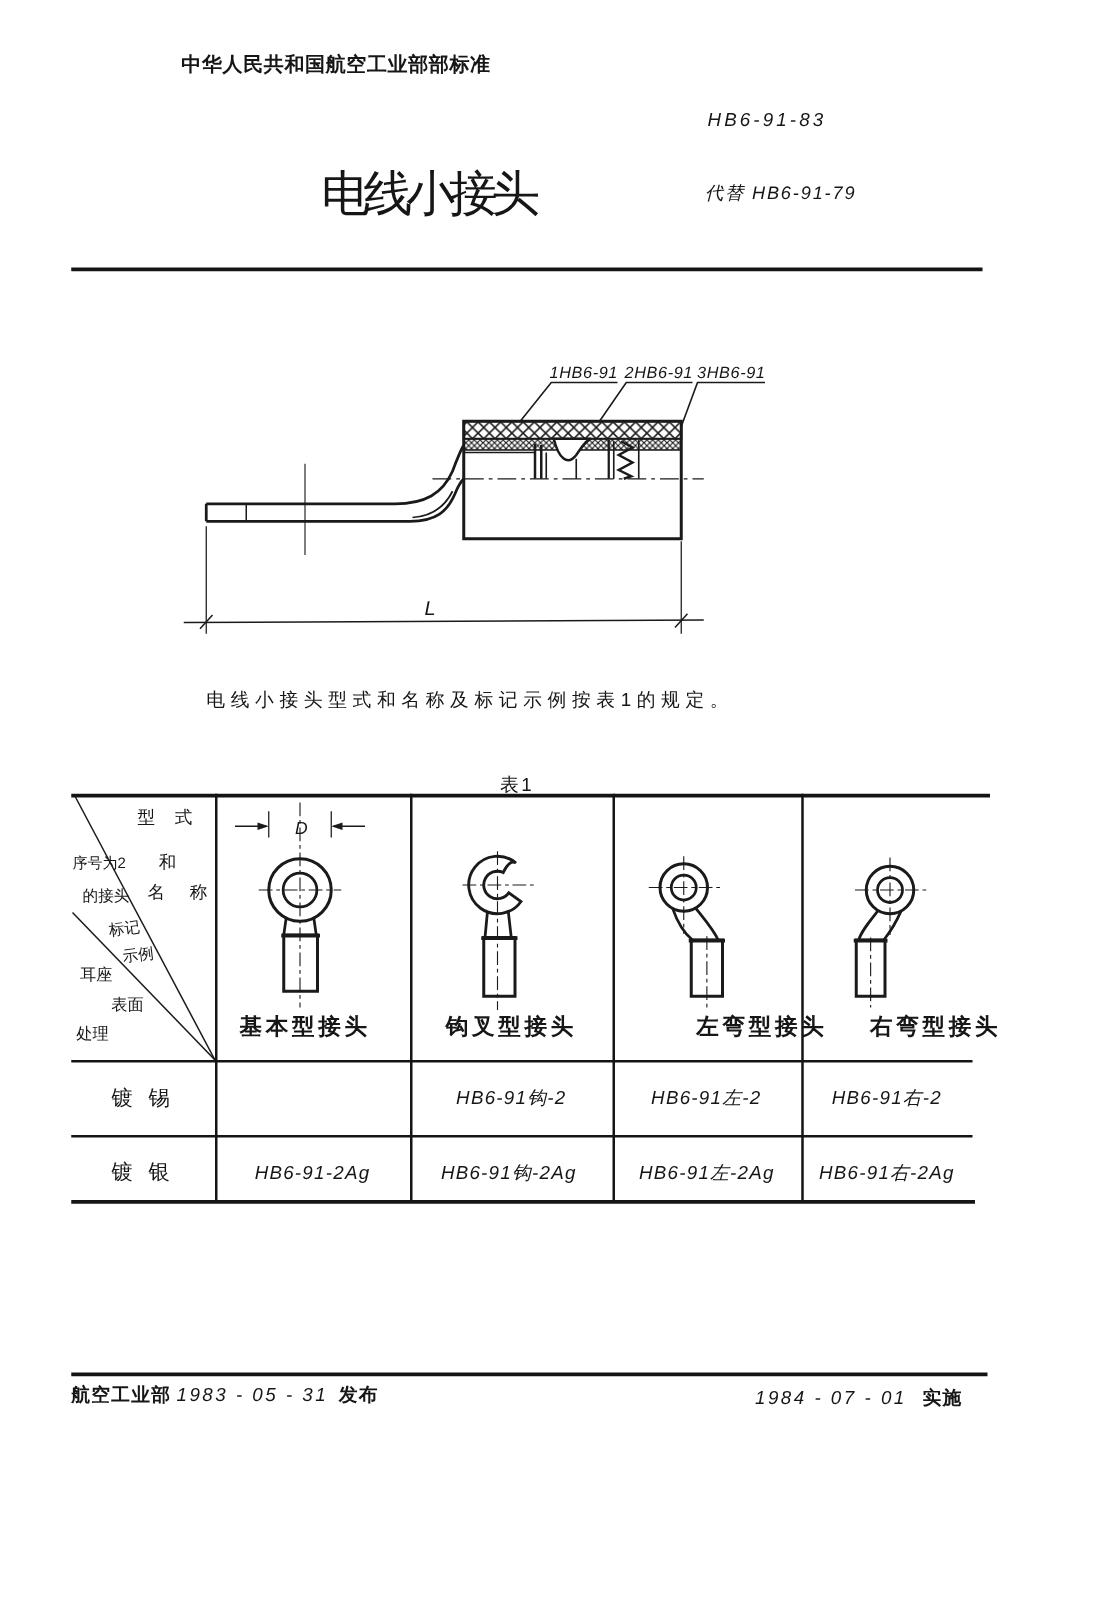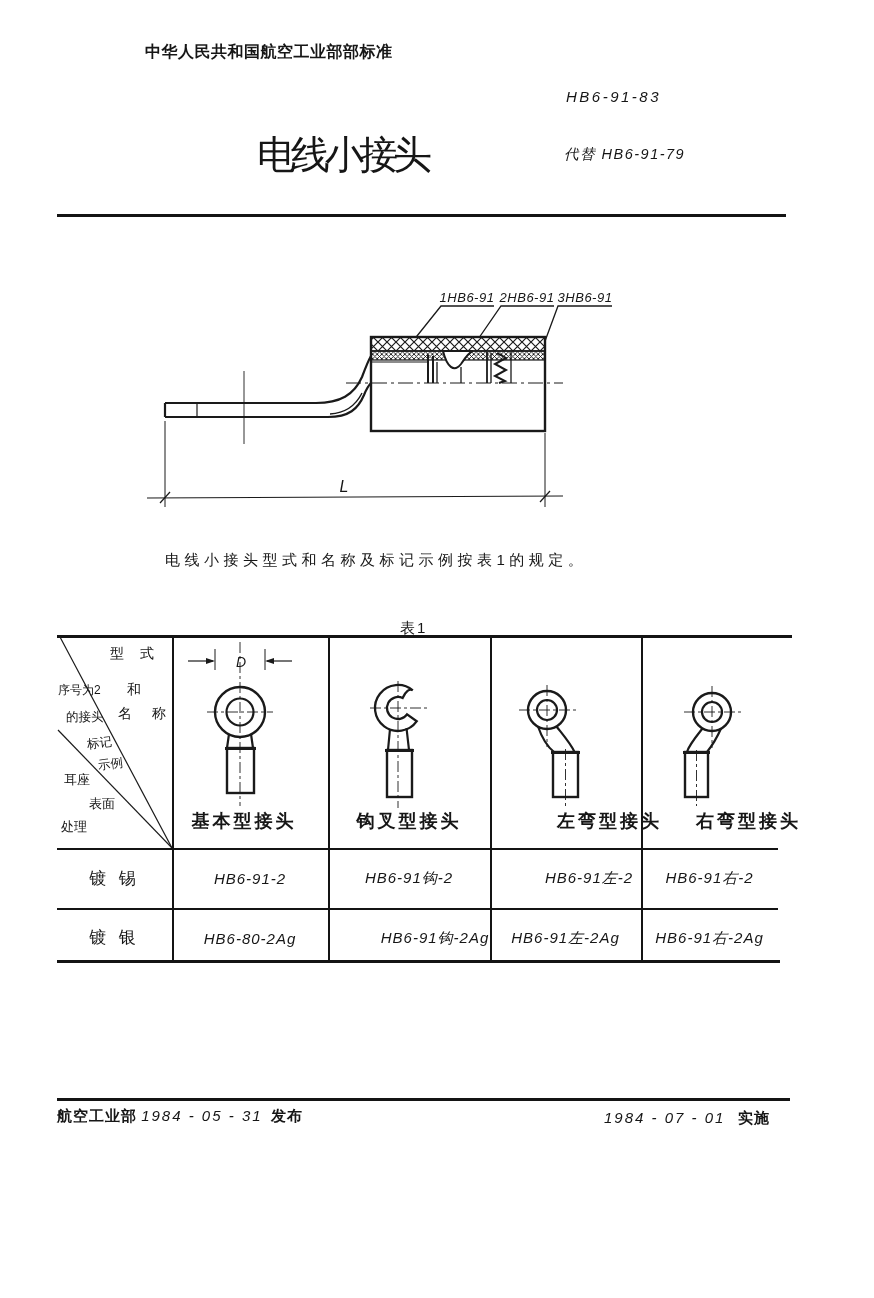--- a/index.html
+++ b/index.html
@@ -182,36 +182,35 @@
     <span class="corner-txt" style="left:7px;top:138px;font-size:13px;">耳座</span>
     <span class="corner-txt" style="left:4px;top:162px;font-size:13px;margin-left:28px;">表面</span>
     <span class="corner-txt" style="left:4px;top:185px;font-size:13px;">处理</span>
 
     <div class="type-name" style="left:115px;width:144px;">基本型接头</div>
     <div class="type-name" style="left:271px;width:162px;">钩叉型接头</div>
     <div class="type-name" style="left:433px;width:151px;margin-left:44px;">左弯型接头</div>
     <div class="type-name" style="left:584px;width:137px;margin-left:39px;">右弯型接头</div>
 
     <div class="plating" style="top:224px;">镀 锡</div>
-    <div class="cellv" style="left:115px;width:156px;top:227px;">HB6-91-2</div>
     <div class="cellv" style="left:271px;width:162px;top:227px;">HB6-91钩-2</div>
-    <div class="cellv" style="left:433px;width:150px;top:227px;margin-left:24px;">HB6-91左-2</div>
+    <div class="cellv" style="left:433px;width:150px;top:227px;">HB6-91左-2</div>
     <div class="cellv" style="left:584px;width:137px;top:227px;">HB6-91右-2</div>
 
     <div class="plating" style="top:283px;text-align:center;">镀 银</div>
-    <div class="cellv" style="left:115px;width:156px;top:287px;">HB6-80-2Ag</div>
-    <div class="cellv" style="left:281px;width:194px;top:287px;">HB6-91钩-2Ag</div>
+    <div class="cellv" style="left:115px;width:156px;top:287px;">HB6-91-2Ag</div>
+    <div class="cellv" style="left:253px;width:194px;top:287px;">HB6-91钩-2Ag</div>
     <div class="cellv" style="left:433px;width:151px;top:287px;">HB6-91左-2Ag</div>
     <div class="cellv" style="left:584px;width:137px;top:287px;">HB6-91右-2Ag</div>
   </div>
 
   <div class="rule" style="left:57px;top:1098px;width:733px;height:3px;"></div>
   <div class="ft-left">
     <b>航空工业部</b>
-    <span class="ft-date">1984 - 05 - 31</span>
+    <span class="ft-date">1983 - 05 - 31</span>
     &nbsp;<b>发布</b>
   </div>
   <div class="ft-right">
     <span class="ft-date">1984 - 07 - 01</span>
     &nbsp;&nbsp;<b>实施</b>
   </div>
 
 </div>
 
 </body></html>

